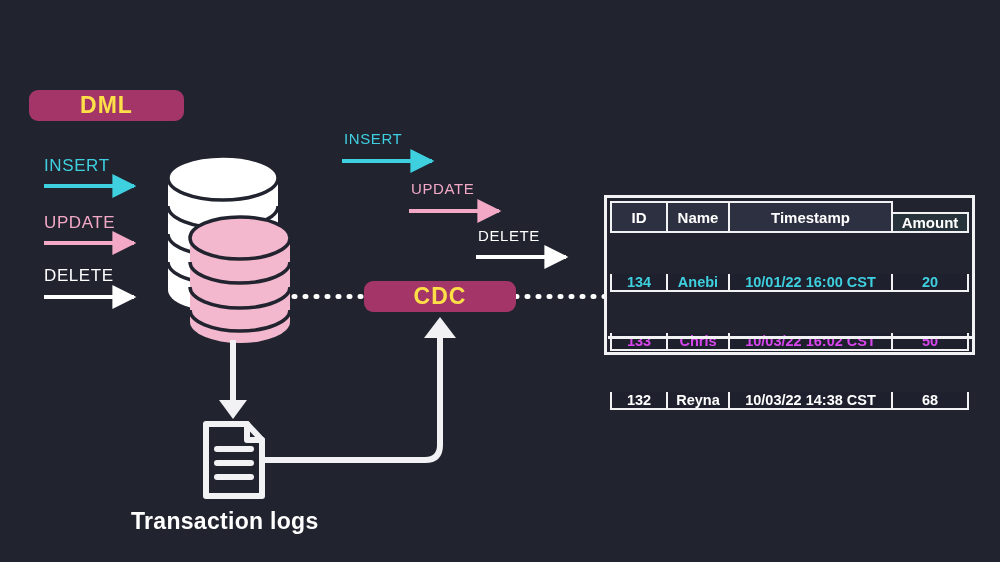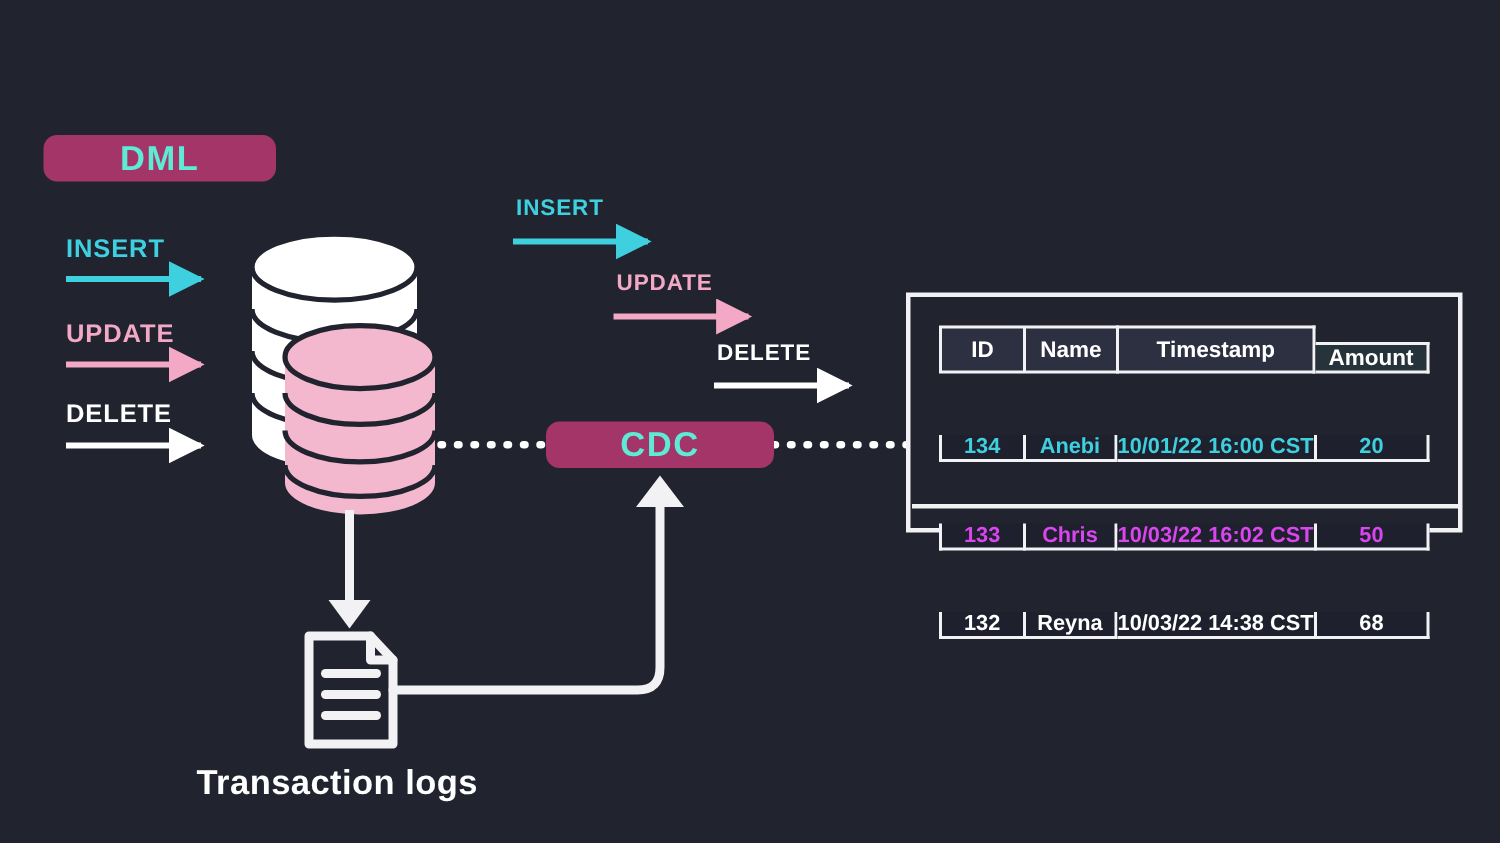--- a/index.html
+++ b/index.html
@@ -8,51 +8,51 @@
     background:#21232f;
     font-family:"Liberation Sans", sans-serif;
     overflow:hidden;
   }
   #stage{position:relative;width:1000px;height:562px;}
 
   .badge{
     position:absolute;
     display:flex;align-items:center;justify-content:center;
     background:#a33569;
-    color:#5eead4;
+    color:#fde047;
     font-weight:bold;
     border-radius:8px;
     letter-spacing:1px;
     box-sizing:border-box;
   }
   #dml-badge{left:29px;top:90px;width:155px;height:31px;font-size:23px;border-radius:9px;}
   #cdc-badge{left:364px;top:281px;width:152px;height:31px;font-size:23px;border-radius:9px;z-index:6;}
 
   .op-label{
     position:absolute;
-    font-weight:bold;
+    font-weight:normal;
     font-size:17px;
     letter-spacing:0.6px;
     white-space:nowrap;
   }
   .op-label.sm{font-size:15px;}
 
   .cyan{color:#3fd0e0;}
   .pinkc{color:#f3a9c6;text-align:center;}
   .whitec{color:#ffffff;}
 
   svg.layer{position:absolute;left:0;top:0;width:1000px;height:562px;overflow:visible;}
 
   
   #rec-table{
     position:absolute;left:604px;top:195px;
     width:371px;height:160px;
     border:3px solid #f2f2f4;
     box-sizing:border-box;
-    padding:19px;
+    padding:3px;
     display:flex;flex-direction:column;
     z-index:5;
     background:#21232f;
   }
   .trow{display:flex;flex:1;}
   .tcell{
     border:2px solid #f2f2f4;
     box-sizing:border-box;
     display:flex;align-items:center;justify-content:center;
     font-weight:bold;font-size:14.5px;

